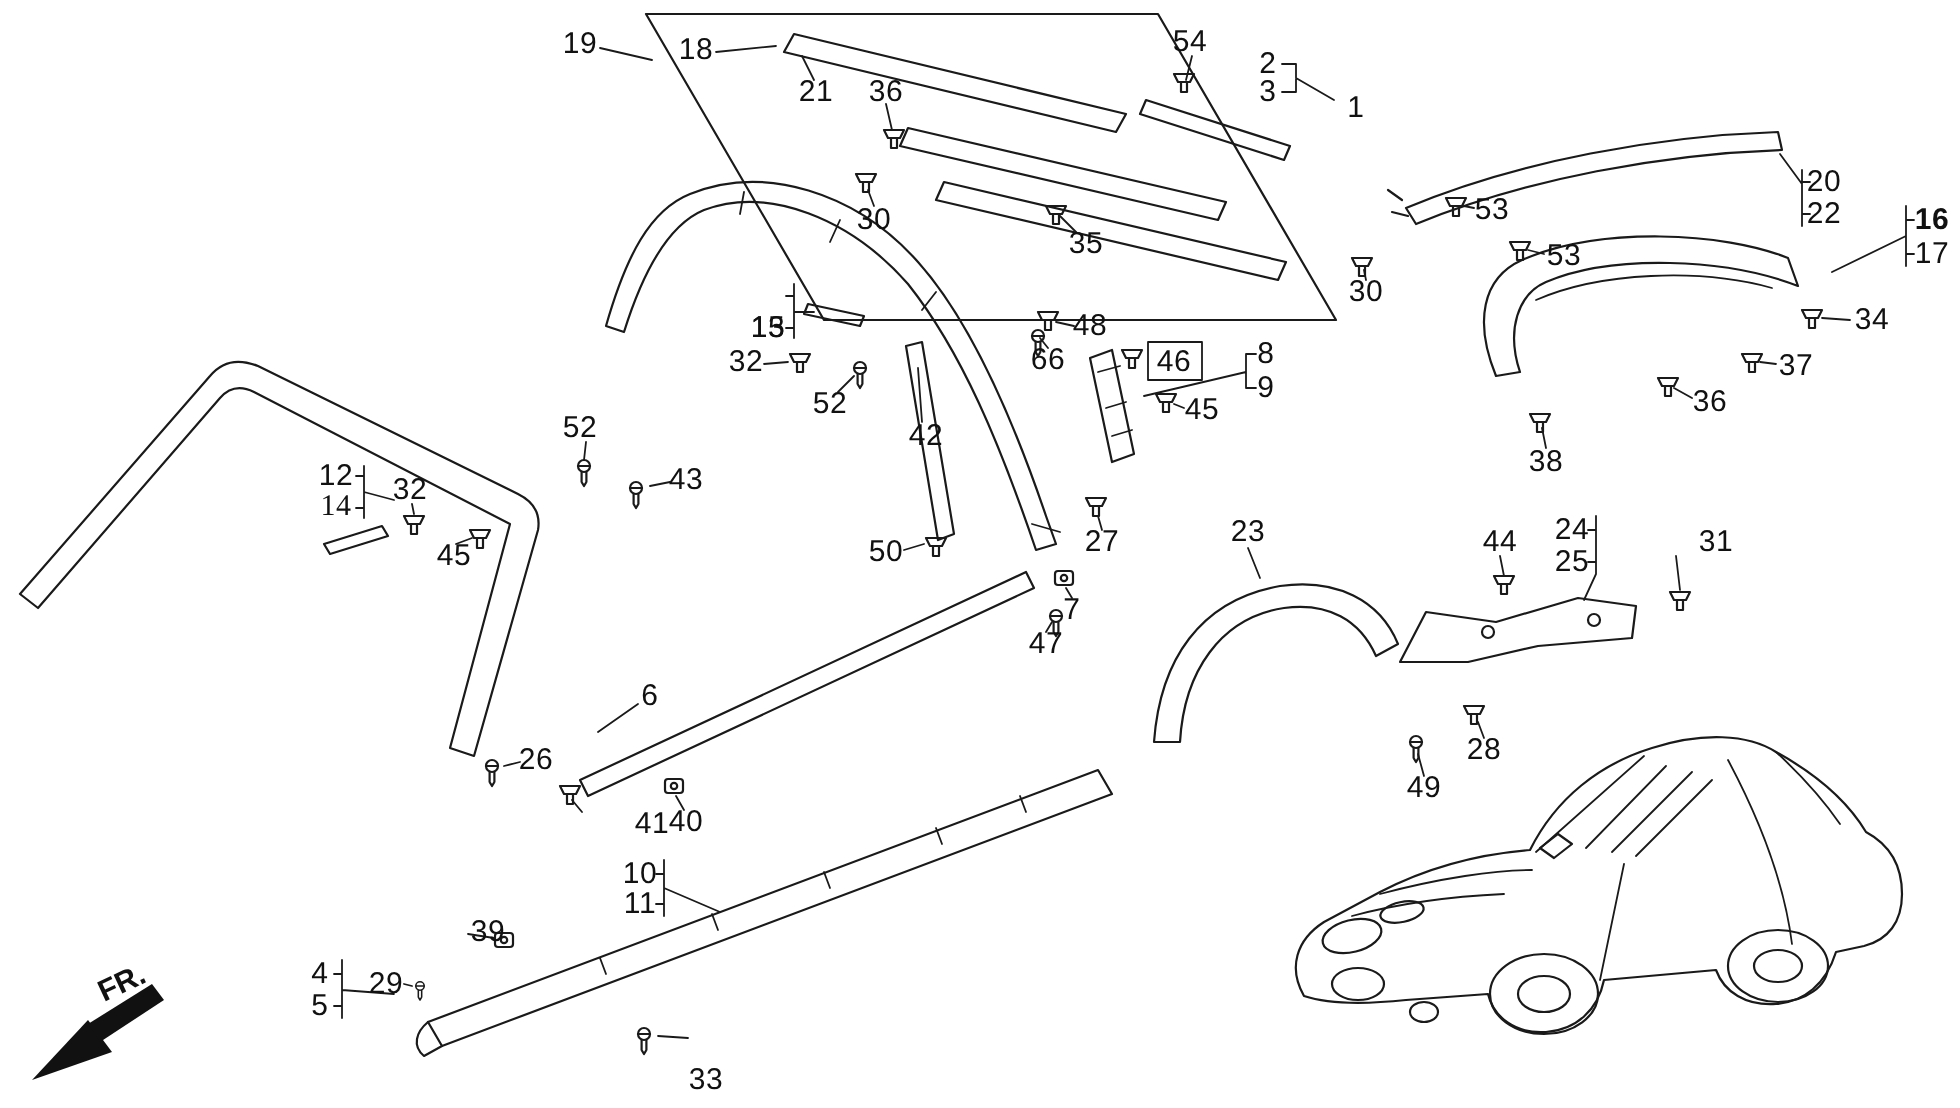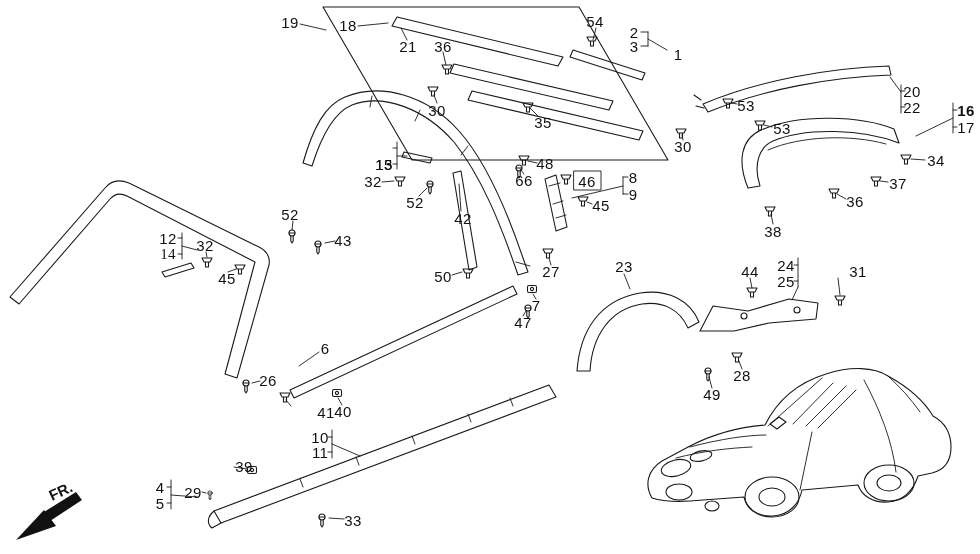--- a/index.html
+++ b/index.html
@@ -225,16 +225,16 @@
       <span class="callout" style="left: 712px; top: 394px;">49</span>
       <span class="callout" style="left: 742px; top: 375px;">28</span>
       <span class="callout" style="left: 292px; top: 412px; margin-left: 34px;">41</span>
       <span class="callout" style="left: 343px; top: 411px;">40</span>
       <span class="callout" style="left: 320px; top: 437px;">10</span>
       <span class="callout" style="left: 320px; top: 452px;">11</span>
       <span class="callout" style="left: 224px; top: 466px; margin-left: 20px;">39</span>
       <span class="callout" style="left: 160px; top: 487px;">4</span>
       <span class="callout" style="left: 160px; top: 503px;">5</span>
       <span class="callout" style="left: 193px; top: 492px;">29</span>
-      <span class="callout" style="left: 353px; top: 520px; text-align: center;">33</span>
+      <span class="callout" style="left: 353px; top: 540px; text-align: center;">33</span>
     </div>
 
 </div>
 
 </body></html>

